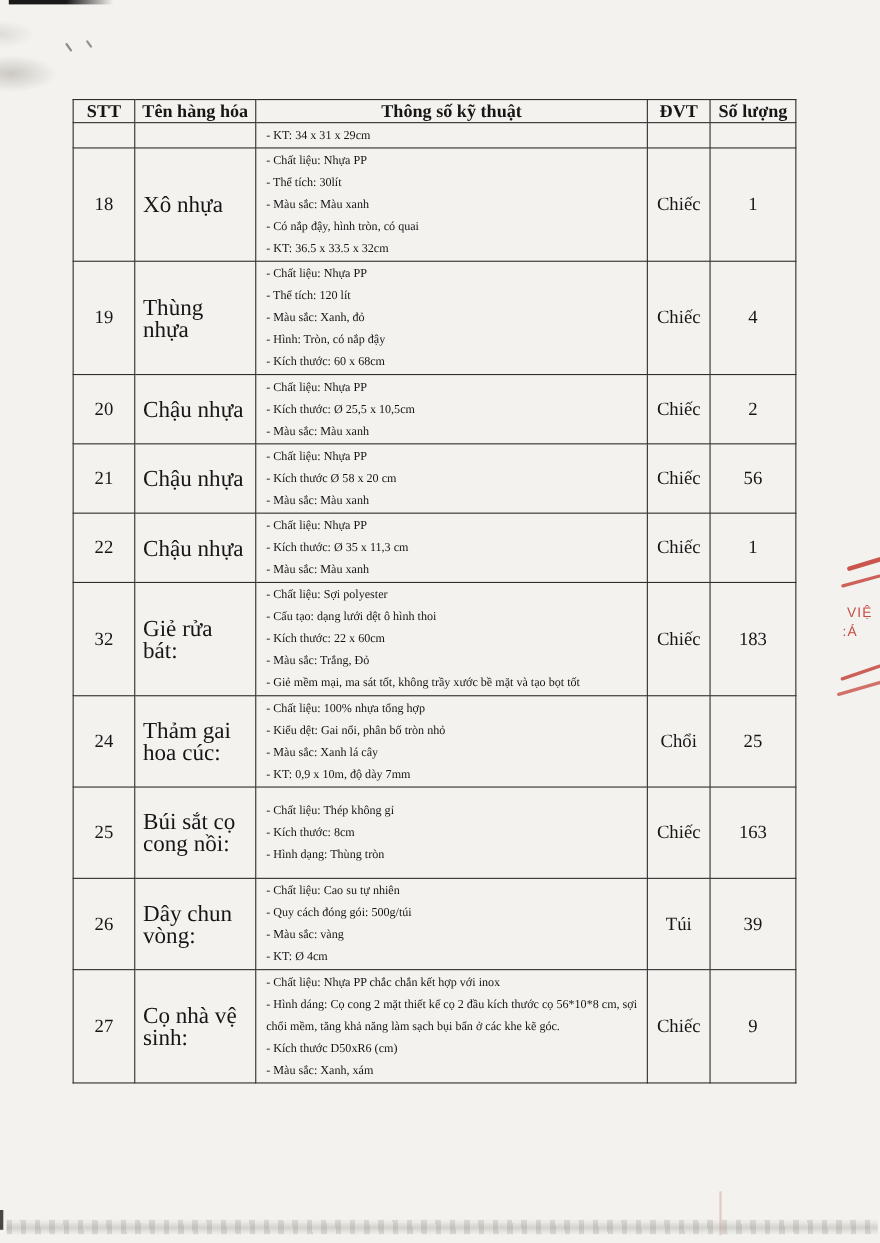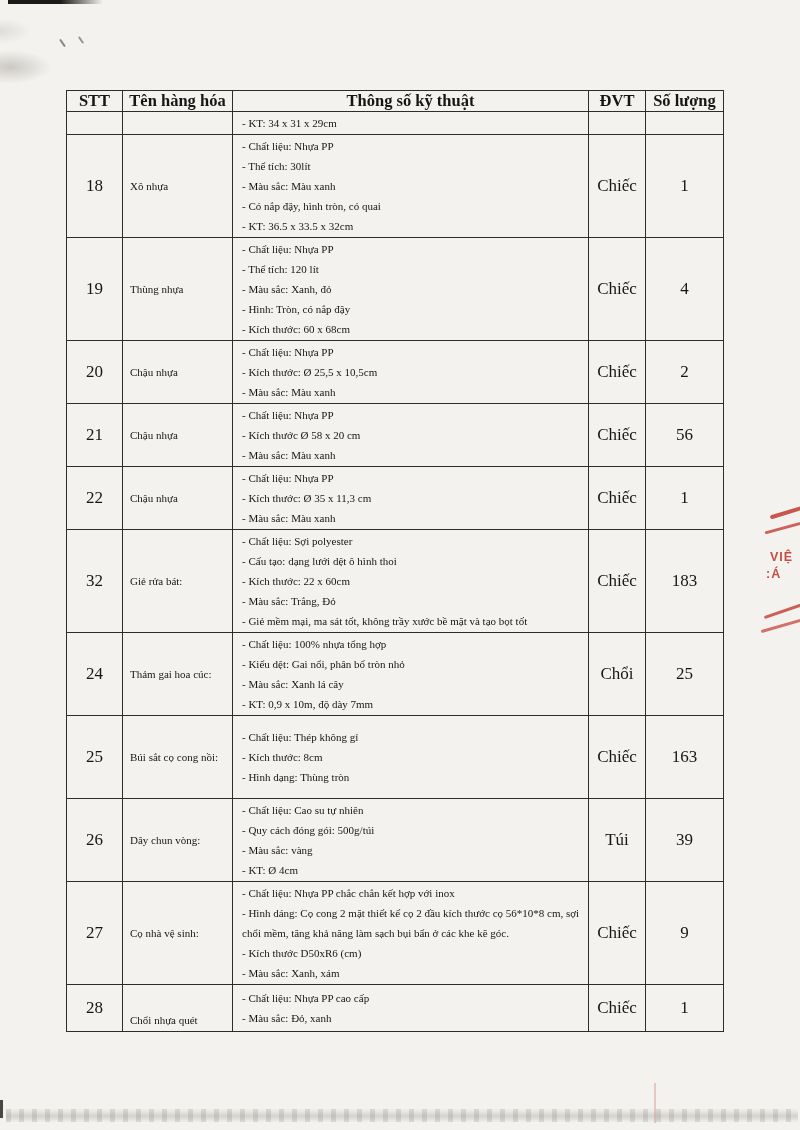--- a/index.html
+++ b/index.html
@@ -38,21 +38,21 @@
   col.c-unit  { width: 57px;  }
   col.c-qty   { width: 78px;  }
 
   td.stt, td.unit, td.qty {
     text-align: center;
     vertical-align: middle;
     font-size: 17px;
   }
   td.name {
     vertical-align: middle;
-    font-size: 11px;
+    font-size: 21px;
     padding: 2px 3px 2px 7px;
     line-height: 20px;
   }
   td.specs {
     vertical-align: middle;
     font-size: 11px;
     line-height: 20px;
     padding: 1px 6px 1px 9px;
   }
   td.specs div { min-height: 20px; }
@@ -113,21 +113,21 @@
     background: currentColor;
     border-radius: 2px;
   }
   .stamp .s1 { left: 14px; top: 13px;  width: 52px; height: 3.5px; transform: rotate(-17deg); opacity: .85; }
   .stamp .s2 { left: 9px;  top: 30px;  width: 50px; height: 2.8px; transform: rotate(-15deg); opacity: .78; }
   .stamp .s3 { left: 8px;  top: 113px; width: 50px; height: 3.2px; transform: rotate(-19deg); opacity: .8;  }
   .stamp .s4 { left: 5px;  top: 128px; width: 52px; height: 2.6px; transform: rotate(-16deg); opacity: .7;  }
   .stamp .txt {
     position: absolute;
     font-family: "Liberation Sans", sans-serif;
-    font-weight: bold;
+    font-weight: normal;
     font-size: 12.5px;
     letter-spacing: 1px;
     opacity: .9;
   }
   .stamp .t1 { left: 15px; top: 55px; }
   .stamp .t2 { left: 11px; top: 72px; }
 </style>
 </head>
 <body>
 
@@ -288,24 +288,14 @@
         <td class="name">Cọ nhà vệ sinh:</td>
         <td class="specs">
           <div>- Chất liệu: Nhựa PP chắc chắn kết hợp với inox</div>
           <div>- Hình dáng: Cọ cong 2 mặt thiết kế cọ 2 đầu kích thước cọ 56*10*8 cm, sợi chổi mềm, tăng khả năng làm sạch bụi bẩn ở các khe kẽ góc.</div>
           <div>- Kích thước D50xR6 (cm)</div>
           <div>- Màu sắc: Xanh, xám</div>
         </td>
         <td class="unit">Chiếc</td>
         <td class="qty">9</td>
       </tr>
-      <tr>
-        <td class="stt">28</td>
-        <td class="name">Chổi nhựa quét</td>
-        <td class="specs">
-          <div>- Chất liệu: Nhựa PP cao cấp</div>
-          <div>- Màu sắc: Đỏ, xanh</div>
-        </td>
-        <td class="unit">Chiếc</td>
-        <td class="qty">1</td>
-      </tr>
     </tbody>
 </table>
 
 </body></html>

